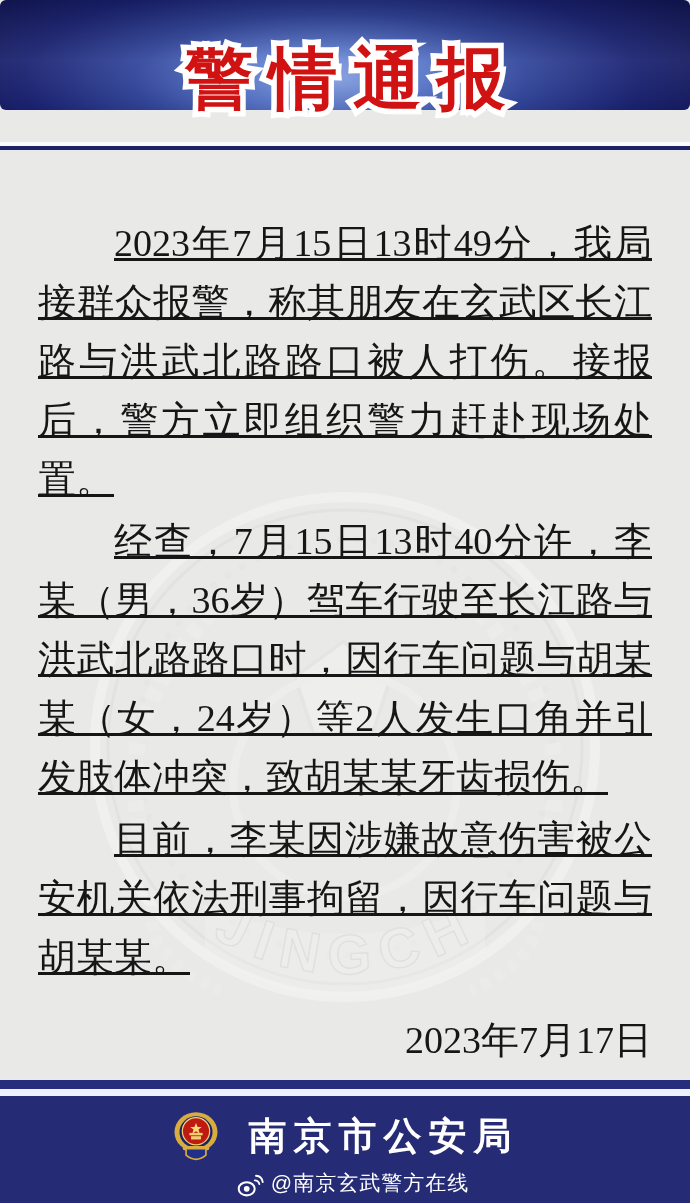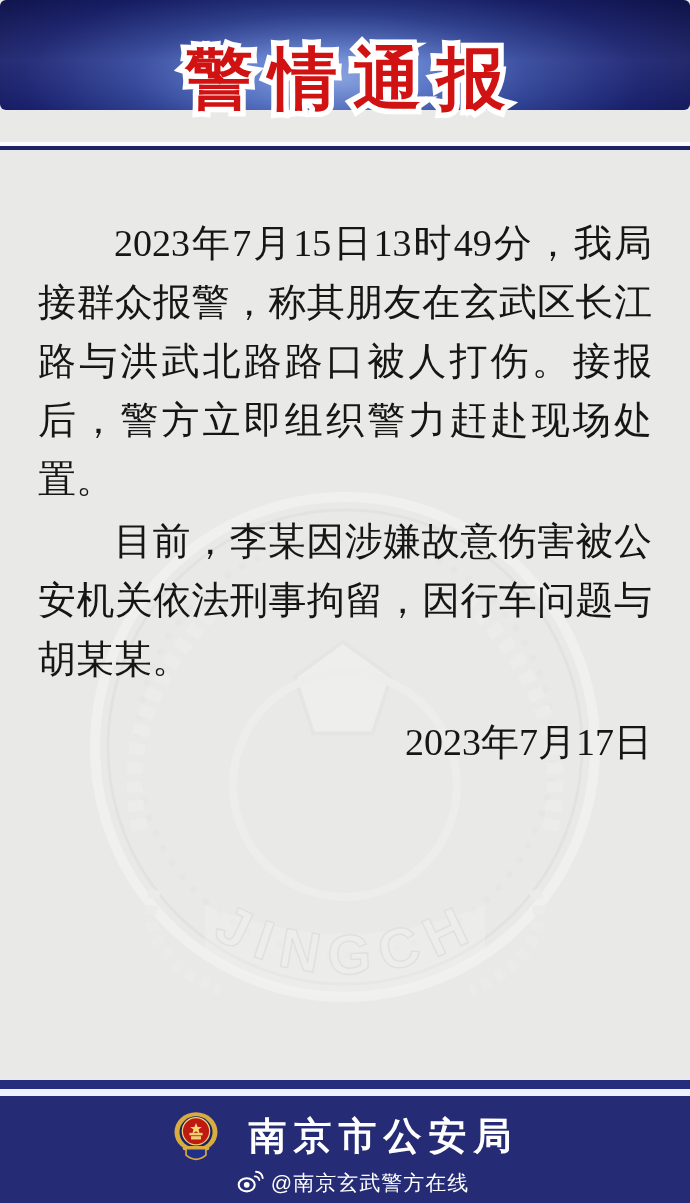--- a/index.html
+++ b/index.html
@@ -38,21 +38,21 @@
   .header-line-white { position: absolute; top: 142px; left: 0; width: 690px; height: 4px; background: #fafbff; }
   .header-line-navy  { position: absolute; top: 146px; left: 0; width: 690px; height: 4px; background: #1c2266; }
 
   
   .content {
     position: absolute; top: 150px; left: 0; width: 690px;
     box-sizing: border-box; padding: 64px 38px 0 38px;
     font-size: 38px; line-height: 59px; color: #161616;
     text-align: justify; text-justify: inter-character;
   }
-  .content p { margin: 0 0 3px 0; text-indent: 2em; position: relative; z-index: 1; }
+  .content p { margin: 0 0 3px 0; text-indent: 2em; position: relative; z-index: 1; text-decoration: underline; }
   .signature { margin-top: 24px; text-align: right; position: relative; z-index: 1; }
   .sig-inner { display: inline-block; text-align: center; }
   .sig-agency, .sig-date { line-height: 59px; }
 
   
   .watermark {
     position: absolute; top: 335px; left: 55px;
     opacity: 0.55; pointer-events: none; z-index: 0;
   }
 
@@ -67,21 +67,21 @@
   .footer-inner {
     height: 100%; display: flex; flex-direction: column;
     align-items: center; justify-content: center; padding-top: 6px; box-sizing: border-box;
   }
   .footer-row1 { display: flex; align-items: center; gap: 22px; }
   .org-name {
     color: #ffffff; font-weight: bold; font-size: 38px;
     letter-spacing: 7px; padding-left: 7px; white-space: nowrap;
   }
   .footer-row2 {
-    display: flex; align-items: flex-start; gap: 7px; margin-top: 4px;
+    display: flex; align-items: flex-end; gap: 7px; margin-top: 4px;
     color: #ffffff; font-size: 21px; letter-spacing: 1px;
     transform: translateX(8px);
   }
 </style>
 </head>
 <body>
 
 <div class="page">
 
   <div class="header">
@@ -110,20 +110,21 @@
         <polygon points="290,132 342.3,170 322.3,231.5 257.7,231.5 237.7,170" stroke="#e2e2e0" stroke-width="4" fill="#f3f3f1" transform="translate(0,16) scale(0.92) translate(23,21)"></polygon>
         <circle cx="290" cy="300" r="112" stroke="#f1f1ef" stroke-width="8"></circle>
         <path d="M 150 420 Q 290 478 430 420 L 430 468 Q 290 556 150 468 Z" stroke="#ececе9" stroke-width="6" fill="rgba(255,255,255,0.28)"></path>
         <text font-family="Liberation Sans, DejaVu Sans, sans-serif" font-size="56" font-weight="bold" fill="#f2f2f0" stroke="#d9d9d7" stroke-width="1.5" letter-spacing="12">
           <textPath href="#ribbonPath" startOffset="8">JINGCHA</textPath>
         </text>
       </g>
     </svg>
 
     <p>2023年7月15日13时49分，我局接群众报警，称其朋友在玄武区长江路与洪武北路路口被人打伤。接报后，警方立即组织警力赶赴现场处置。</p>
+    <p>经查，7月15日13时40分许，李某（男，36岁）驾车行驶至长江路与洪武北路路口时，因行车问题与胡某某（女，24岁）等2人发生口角并引发肢体冲突，致胡某某牙齿损伤。</p>
     <p>目前，李某因涉嫌故意伤害被公安机关依法刑事拘留，因行车问题与胡某某。</p>
 
     <div class="signature">
       <div class="sig-inner">
         <div class="sig-date">2023年7月17日</div>
       </div>
     </div>
   </div>
 
   <div class="footer-band-navy"></div>

